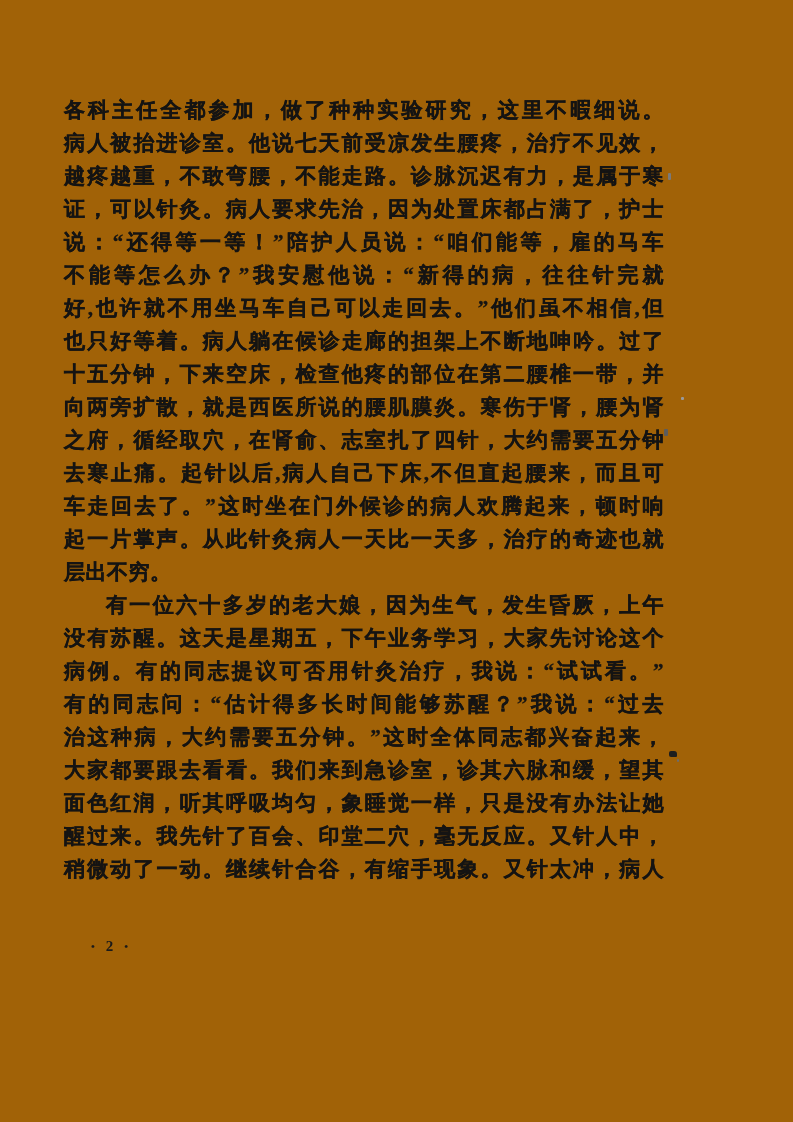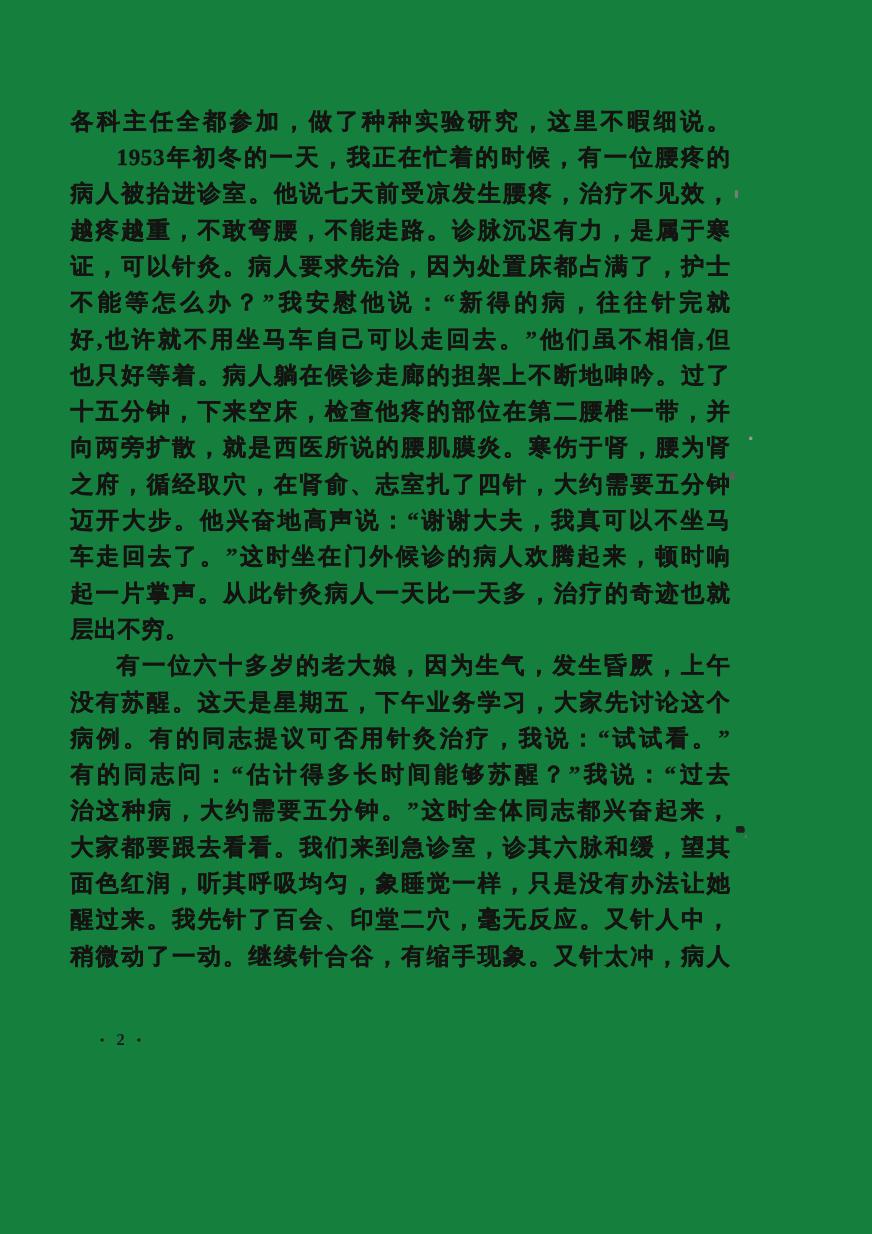--- a/index.html
+++ b/index.html
@@ -6,21 +6,21 @@
   body{
     width:793px;height:1122px;
     background:#f4f4f2;
     font-family:"Liberation Serif","DejaVu Serif",serif;
     position:relative;
     overflow:hidden;
   }
   .page{
     position:absolute;left:0;top:0;
     width:793px;height:1122px;
-    background:#15803d;
+    background:#a16207;
   }
   .text-block{
     position:absolute;
     left:64px;top:94px;
     width:600px;
   }
   .line{
     height:33px;
     line-height:33px;
     font-size:21px;
@@ -60,31 +60,31 @@
   .speck-4{left:669px;top:751px;width:8px;height:6px;background:#1e1e1e;border-radius:2px 3px 1px 2px;}
   .speck-5{left:677px;top:759px;width:2px;height:3px;background:#6d6d6d;}
 </style>
 </head>
 <body>
 
 <div class="page">
 
   <div class="text-block">
       <div class="line">各科主任全都参加，做了种种实验研究，这里不暇细说。</div>
-      <div class="line indent">1953年初冬的一天，我正在忙着的时候，有一位腰疼的</div>
       <div class="line">病人被抬进诊室。他说七天前受凉发生腰疼，治疗不见效，</div>
       <div class="line">越疼越重，不敢弯腰，不能走路。诊脉沉迟有力，是属于寒</div>
       <div class="line">证，可以针灸。病人要求先治，因为处置床都占满了，护士</div>
+      <div class="line">说：“还得等一等！”陪护人员说：“咱们能等，雇的马车</div>
       <div class="line">不能等怎么办？”我安慰他说：“新得的病，往往针完就</div>
       <div class="line">好,也许就不用坐马车自己可以走回去。”他们虽不相信,但</div>
       <div class="line">也只好等着。病人躺在候诊走廊的担架上不断地呻吟。过了</div>
       <div class="line">十五分钟，下来空床，检查他疼的部位在第二腰椎一带，并</div>
       <div class="line">向两旁扩散，就是西医所说的腰肌膜炎。寒伤于肾，腰为肾</div>
       <div class="line">之府，循经取穴，在肾俞、志室扎了四针，大约需要五分钟</div>
-      <div class="line">迈开大步。他兴奋地高声说：“谢谢大夫，我真可以不坐马</div>
+      <div class="line">去寒止痛。起针以后,病人自己下床,不但直起腰来，而且可</div>
       <div class="line">车走回去了。”这时坐在门外候诊的病人欢腾起来，顿时响</div>
       <div class="line">起一片掌声。从此针灸病人一天比一天多，治疗的奇迹也就</div>
       <div class="line nofill">层出不穷。</div>
       <div class="line indent">有一位六十多岁的老大娘，因为生气，发生昏厥，上午</div>
       <div class="line">没有苏醒。这天是星期五，下午业务学习，大家先讨论这个</div>
       <div class="line">病例。有的同志提议可否用针灸治疗，我说：“试试看。”</div>
       <div class="line">有的同志问：“估计得多长时间能够苏醒？”我说：“过去</div>
       <div class="line">治这种病，大约需要五分钟。”这时全体同志都兴奋起来，</div>
       <div class="line">大家都要跟去看看。我们来到急诊室，诊其六脉和缓，望其</div>
       <div class="line">面色红润，听其呼吸均匀，象睡觉一样，只是没有办法让她</div>

